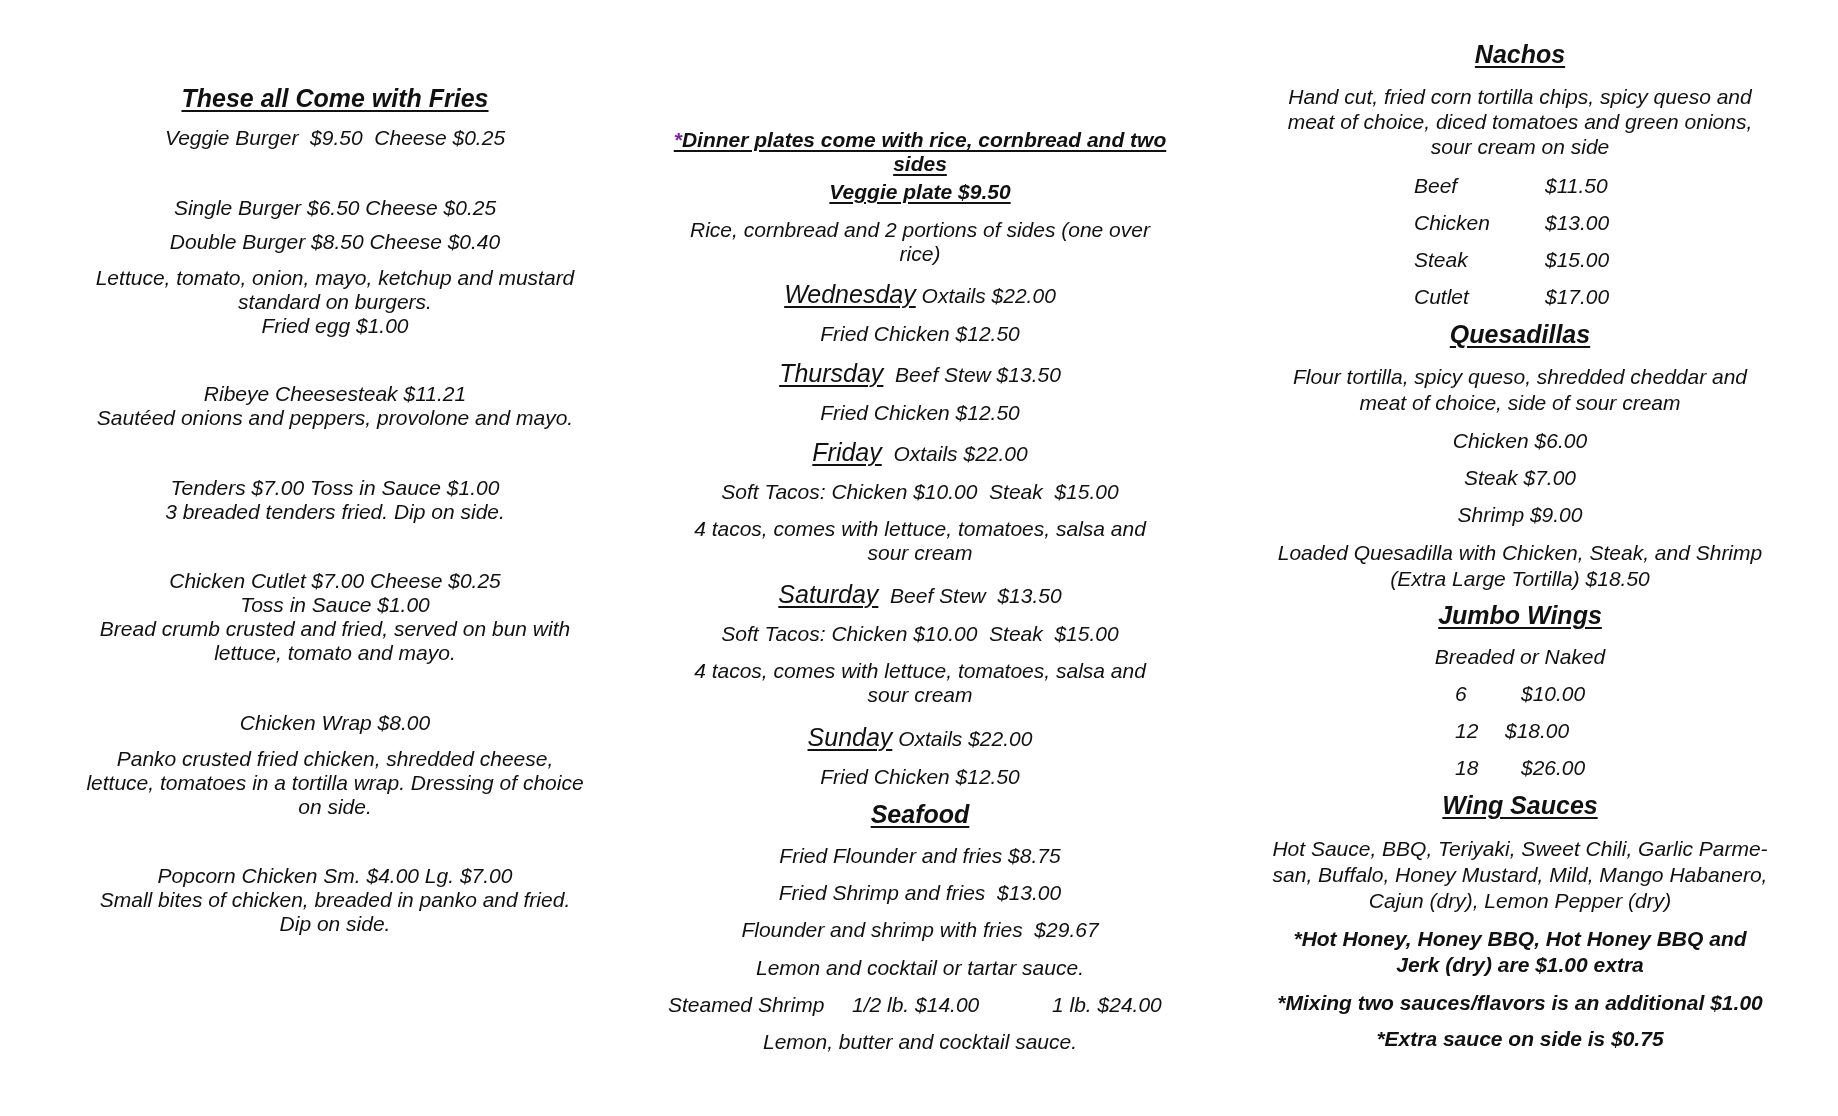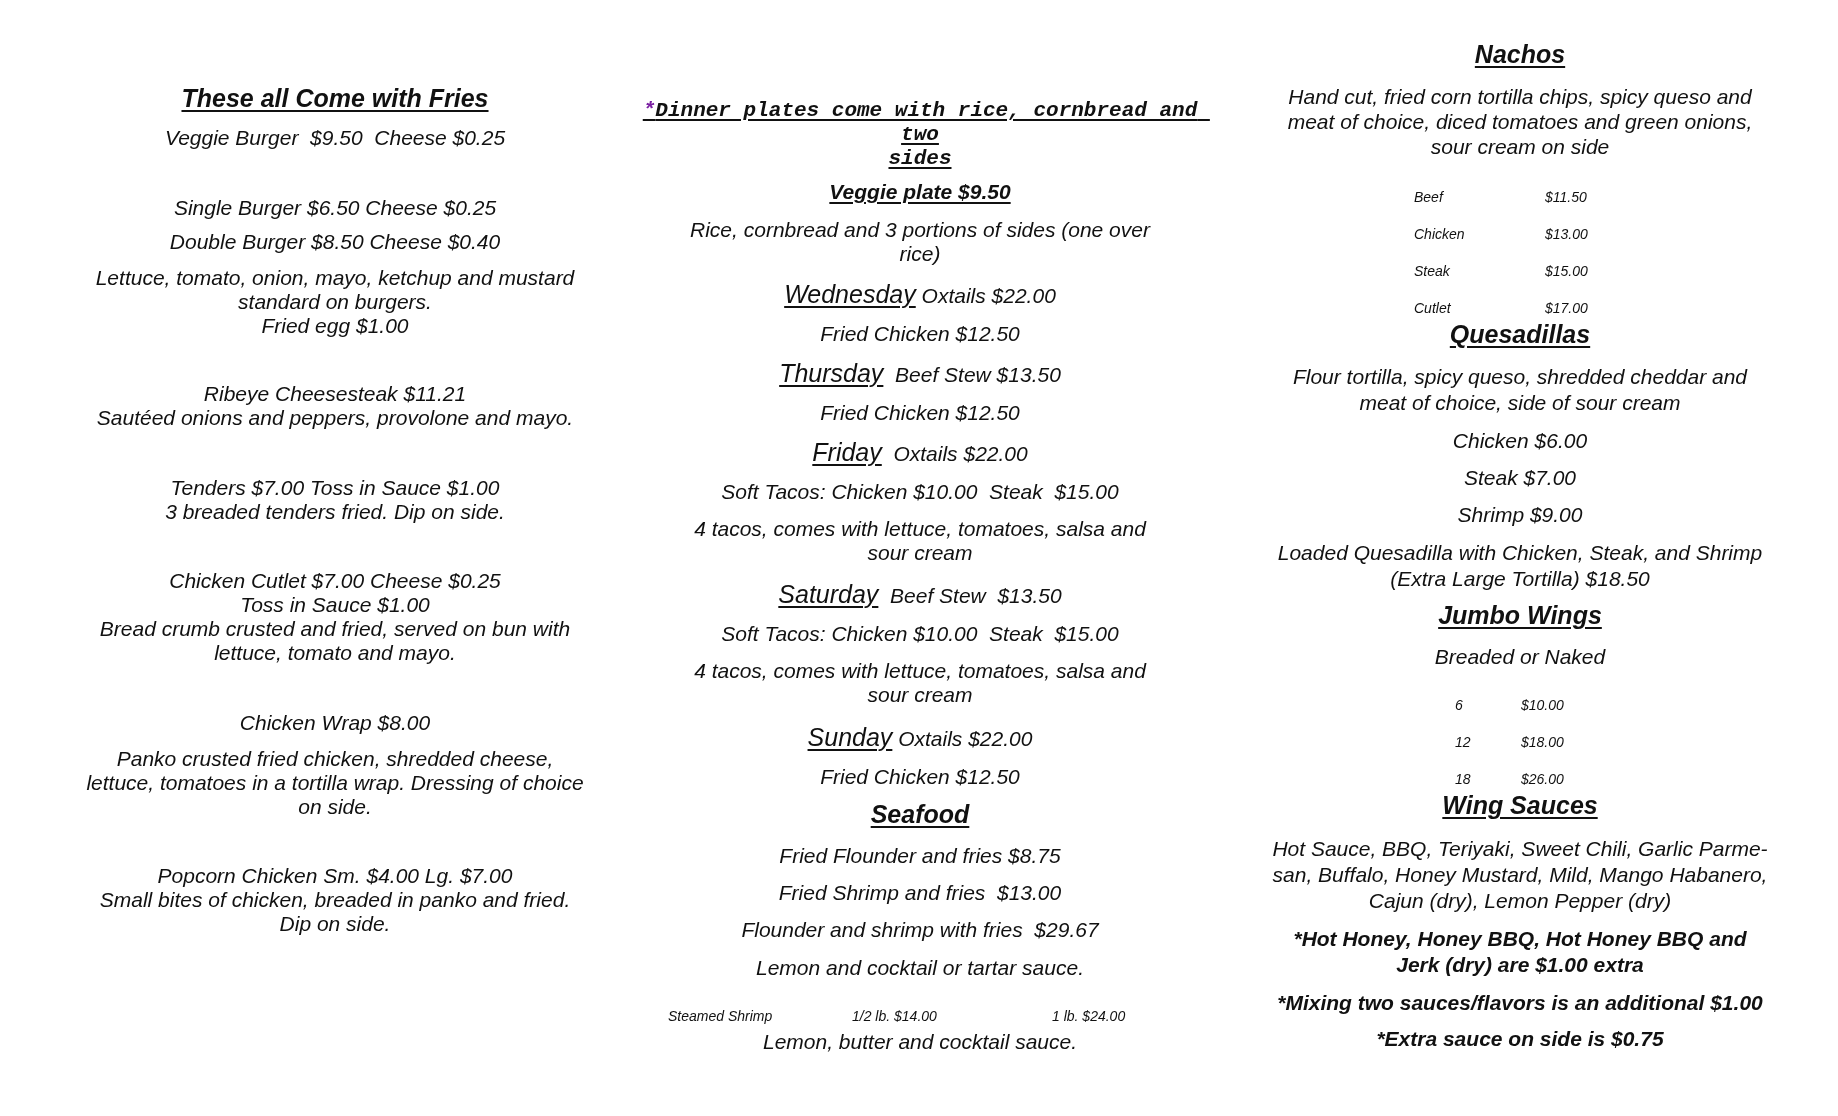--- a/index.html
+++ b/index.html
@@ -8,21 +8,21 @@
   .col { position:absolute; top:0; text-align:center; }
   .col-left { left:40px; width:590px; }
   .col-mid { left:640px; width:560px; }
   .col-right { left:1235px; width:570px; }
   .line { position:absolute; left:0; right:0; font-style:italic; font-size:21px; line-height:24px; white-space:pre-wrap; }
   .h { font-weight:bold; font-style:italic; text-decoration:underline; text-decoration-thickness:2px; text-underline-offset:3px; font-size:25px; }
   .hsm { font-weight:bold; font-style:italic; text-decoration:underline; text-decoration-thickness:2px; text-underline-offset:3px; font-size:22px; }
   .bold { font-weight:bold; }
   .day { font-weight:normal; font-style:italic; text-decoration:underline; text-decoration-thickness:2px; text-underline-offset:3px; font-size:25px; }
   .star { color:#7a1fa2; }
-  .pair { position:absolute; font-style:italic; font-size:14px; line-height:24px;margin-top:11px; }
+  .pair { position:absolute; font-style:italic; font-size:21px; line-height:24px; }
 </style>
 </head>
 <body>
 
 <div class="col col-left">
   <div class="line h" style="top:86px">These all Come with Fries</div>
   <div class="line" style="top:126px">Veggie Burger  $9.50  Cheese $0.25</div>
   <div class="line" style="top:196px">Single Burger $6.50 Cheese $0.25</div>
   <div class="line" style="top:230px">Double Burger $8.50 Cheese $0.40</div>
   <div class="line" style="top:266px">Lettuce, tomato, onion, mayo, ketchup and mustard
@@ -39,24 +39,24 @@
   <div class="line" style="top:711px">Chicken Wrap $8.00</div>
   <div class="line" style="top:747px">Panko crusted fried chicken, shredded cheese,
 lettuce, tomatoes in a tortilla wrap. Dressing of choice
 on side.</div>
   <div class="line" style="top:864px">Popcorn Chicken Sm. $4.00 Lg. $7.00
 Small bites of chicken, breaded in panko and fried.
 Dip on side.</div>
 </div>
 
 <div class="col col-mid">
-  <div class="line hsm" style="top:99px; font-size:21px;font-family:Liberation Mono, monospace;"><span class="star">*</span><span>Dinner plates come with rice, cornbread and two
+  <div class="line hsm" style="top:128px; font-size:21px;"><span class="star">*</span><span>Dinner plates come with rice, cornbread and two
 sides</span></div>
   <div class="line hsm" style="top:180px; font-size:21px;">Veggie plate $9.50</div>
-  <div class="line" style="top:218px">Rice, cornbread and 3 portions of sides (one over
+  <div class="line" style="top:218px">Rice, cornbread and 2 portions of sides (one over
 rice)</div>
 
   <div class="line" style="top:282px"><span class="day">Wednesday</span><span> Oxtails $22.00</span></div>
   <div class="line" style="top:322px">Fried Chicken $12.50</div>
 
   <div class="line" style="top:361px"><span class="day">Thursday</span><span>  Beef Stew $13.50</span></div>
   <div class="line" style="top:401px">Fried Chicken $12.50</div>
 
   <div class="line" style="top:440px"><span class="day">Friday</span><span>  Oxtails $22.00</span></div>
   <div class="line" style="top:480px">Soft Tacos: Chicken $10.00  Steak  $15.00</div>
@@ -104,21 +104,21 @@
   <div class="line" style="top:466px">Steak $7.00</div>
   <div class="line" style="top:503px">Shrimp $9.00</div>
   <div class="line" style="top:540px; line-height:26px">Loaded Quesadilla with Chicken, Steak, and Shrimp
 (Extra Large Tortilla) $18.50</div>
 
   <div class="line h" style="top:603px">Jumbo Wings</div>
   <div class="line" style="top:645px">Breaded or Naked</div>
   <div class="pair" style="top:682px; left:220px">6</div>
   <div class="pair" style="top:682px; left:286px">$10.00</div>
   <div class="pair" style="top:719px; left:220px">12</div>
-  <div class="pair" style="top:719px; left:286px">$18.00</div>
+  <div class="pair" style="top:719px; left:270px">$18.00</div>
   <div class="pair" style="top:756px; left:220px">18</div>
   <div class="pair" style="top:756px; left:286px">$26.00</div>
 
   <div class="line h" style="top:793px">Wing Sauces</div>
   <div class="line" style="top:836px; line-height:26px">Hot Sauce, BBQ, Teriyaki, Sweet Chili, Garlic Parme-
 san, Buffalo, Honey Mustard, Mild, Mango Habanero,
 Cajun (dry), Lemon Pepper (dry)</div>
   <div class="line bold" style="top:926px; line-height:26px">*Hot Honey, Honey BBQ, Hot Honey BBQ and
 Jerk (dry) are $1.00 extra</div>
   <div class="line bold" style="top:991px">*Mixing two sauces/flavors is an additional $1.00</div>

